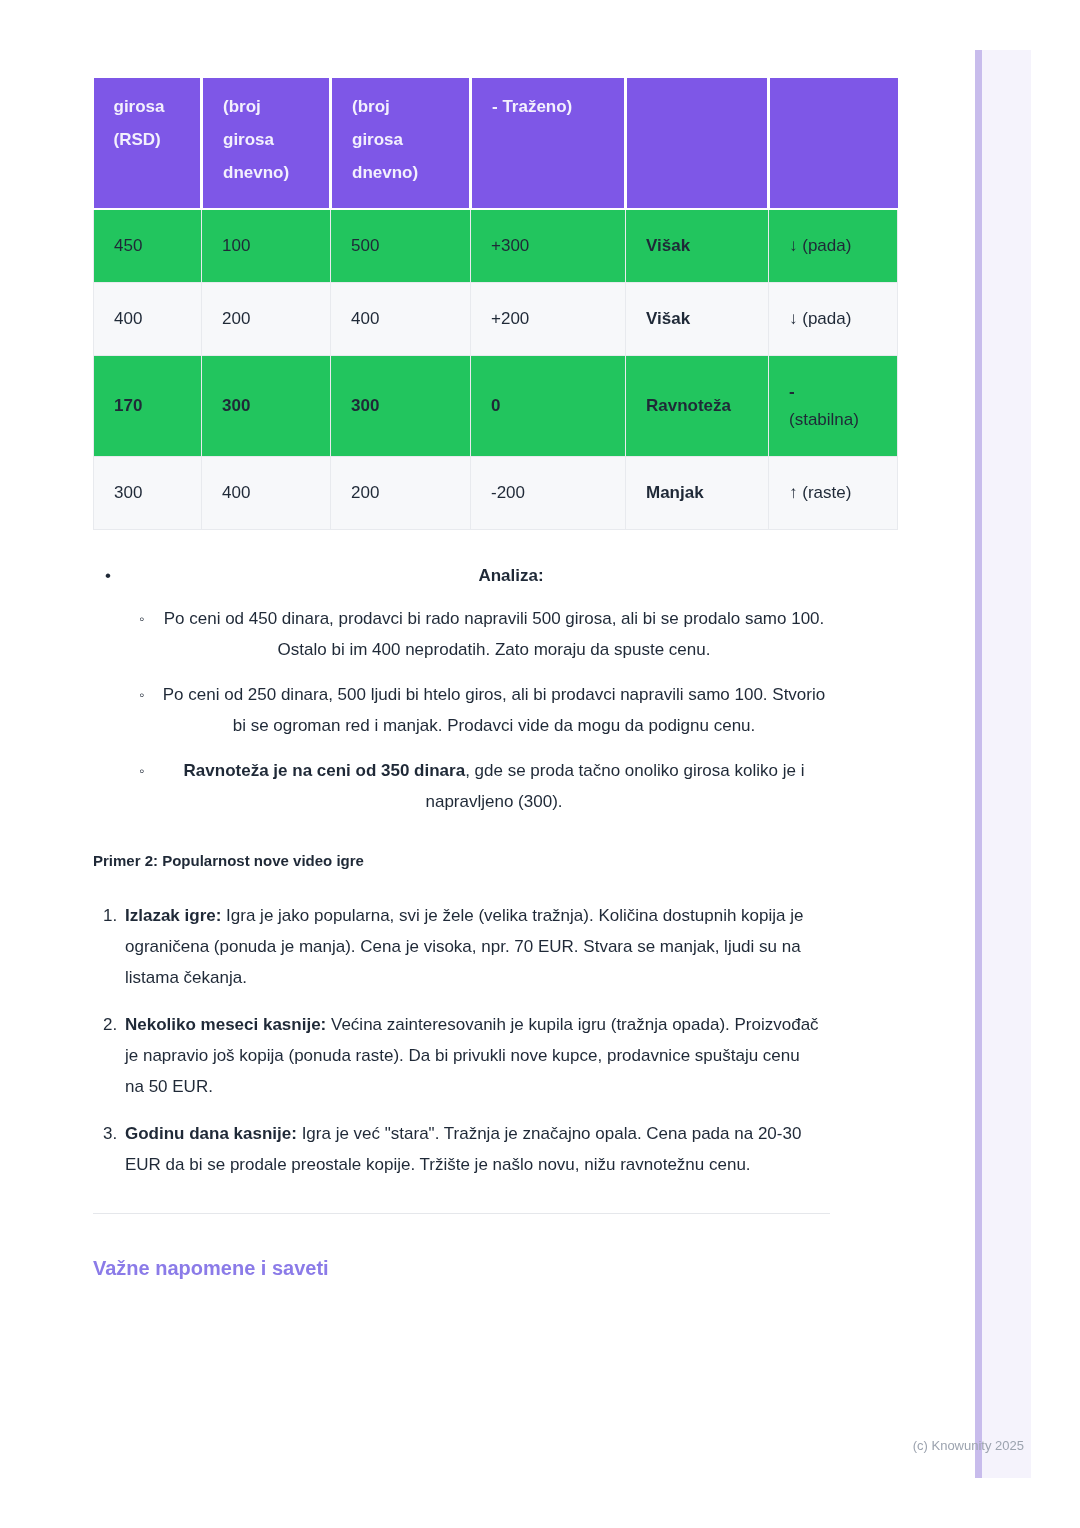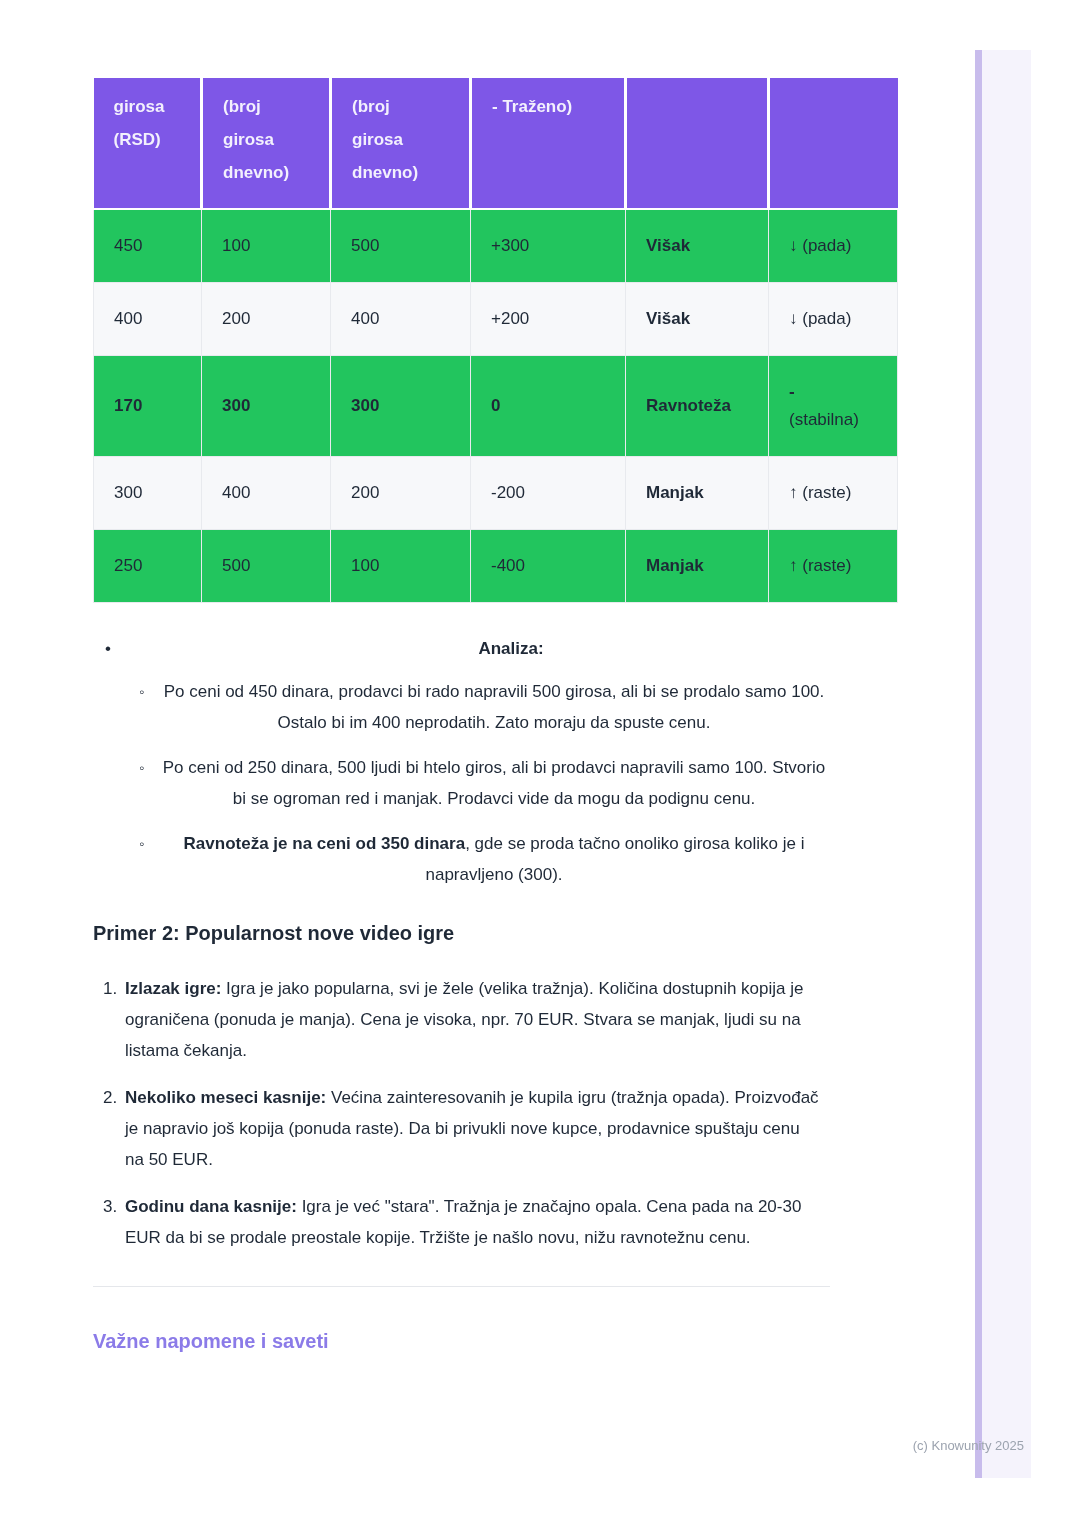--- a/index.html
+++ b/index.html
@@ -68,21 +68,21 @@
   .l1 .m1 { width: 20px; margin-left: 12px; flex: none; }
   .l2 { margin-top: 14px; margin-left: 46px; width: 691px; }
   .l2:first-child { margin-top: 12px; }
   .l2 .m2 { width: 19px; flex: none; font-size: 15px; }
   .num-item { display: flex; font-size: 17px; line-height: 31px; margin-top: 16px; width: 727px; }
   .num-item:first-child { margin-top: 24px; }
   .num-item .num { width: 22px; margin-left: 10px; flex: none; }
   .num-item .txt { flex: 1; }
   h3.sub-heading {
     margin-top: 28px;
-    font-size: 20px;
+    font-size: 15px;
     line-height: 31px;
     font-weight: bold;
   }
   hr.divider {
     border: none;
     height: 1px;
     width: 737px;
     background: var(--divider, #E5E7EB);
     margin-top: 33px;
   }
@@ -163,28 +163,20 @@
 (stabilna)</span></td>
           </tr>
           <tr>
             <td><span>300</span></td>
             <td><span>400</span></td>
             <td><span>200</span></td>
             <td><span>-200</span></td>
             <td><span class="b">Manjak</span></td>
             <td><span>↑ (raste)</span></td>
           </tr>
-          <tr>
-            <td><span>250</span></td>
-            <td><span>500</span></td>
-            <td><span>100</span></td>
-            <td><span>-400</span></td>
-            <td><span class="b">Manjak</span></td>
-            <td><span>↑ (raste)</span></td>
-          </tr>
         </tbody>
     </table>
 
     <div class="bullet l1">
       <span class="m1">•</span>
       <div class="txt b">Analiza:</div>
     </div>
     <div id="analiza-items">
         <div class="bullet l2">
           <span class="m2">◦</span>

